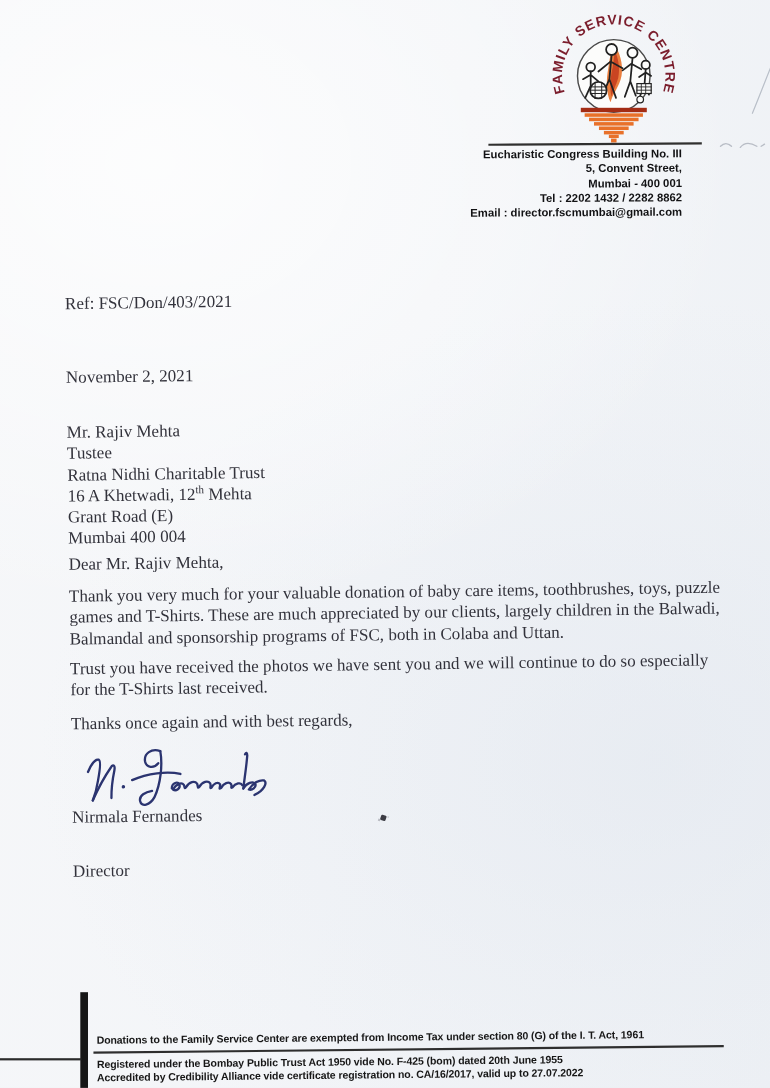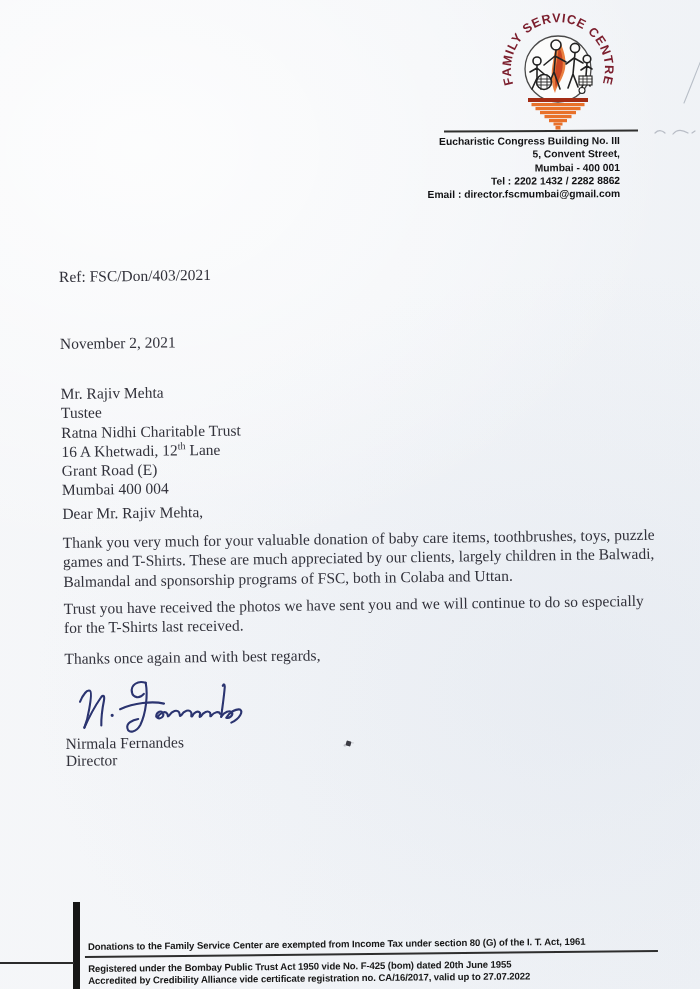--- a/index.html
+++ b/index.html
@@ -27,21 +27,21 @@
   .lh{line-height:19.3px;}
   sup.ord{font-size:10px;vertical-align:super;line-height:0;margin-top:11px;}
   #ref-line{left:0;top:268px;}
   #date-line{left:0;top:335px;}
   #recipient{left:0;top:384px;}
   #salutation{left:0;top:505px;}
   #para1{left:0;top:533px;}
   #para2{left:0;top:599px;}
   #closing{left:0;top:650px;}
   #signer-name{left:0;top:735px;}
-  #signer-title{left:0;top:752px;}
+  #signer-title{left:0;top:784px;}
   #signature-svg{left:7px;top:678px;width:210px;height:64px;}
   
   #footer-bar{left:73px;top:902px;width:7px;height:87px;background:#161616;}
   #footer-left-rule{left:0;top:962px;width:74px;height:2.2px;background:#2b2b2b;}
   #footer-text{left:85px;top:0;width:615px;height:989px;transform:rotate(-0.6deg);transform-origin:0 960px;
     font-family:"Liberation Sans",sans-serif;font-weight:bold;font-size:9.6px;color:#171717;letter-spacing:-0.1px;}
   #footer-text .abs{white-space:nowrap;}
   #footer-tax{left:3px;top:941px;}
   #footer-underline{left:0;top:956px;width:573px;height:1.6px;background:#2e2e2e;}
   #footer-registration{left:3px;top:963px;}
@@ -110,21 +110,21 @@
 
   <div id="letter-body" class="abs">
 
     <div id="ref-line" class="abs">Ref: FSC/Don/403/2021</div>
     <div id="date-line" class="abs">November 2, 2021</div>
 
     <div id="recipient" class="abs lh">
       <div>Mr. Rajiv Mehta</div>
       <div>Tustee</div>
       <div>Ratna Nidhi Charitable Trust</div>
-      <div><span>16 A Khetwadi, 12</span><sup class="ord">th</sup><span> Lane</span></div>
+      <div><span>16 A Khetwadi, 12</span><sup class="ord">th</sup><span> Mehta</span></div>
       <div>Grant Road (E)</div>
       <div>Mumbai 400 004</div>
     </div>
 
     <div id="salutation" class="abs">Dear Mr. Rajiv Mehta,</div>
 
     <div id="para1" class="abs lh">
       <div>Thank you very much for your valuable donation of baby care items, toothbrushes, toys, puzzle</div>
       <div>games and T-Shirts.  These are much appreciated by our clients, largely children in the Balwadi,</div>
       <div>Balmandal and sponsorship programs of FSC, both in Colaba and Uttan.</div>

